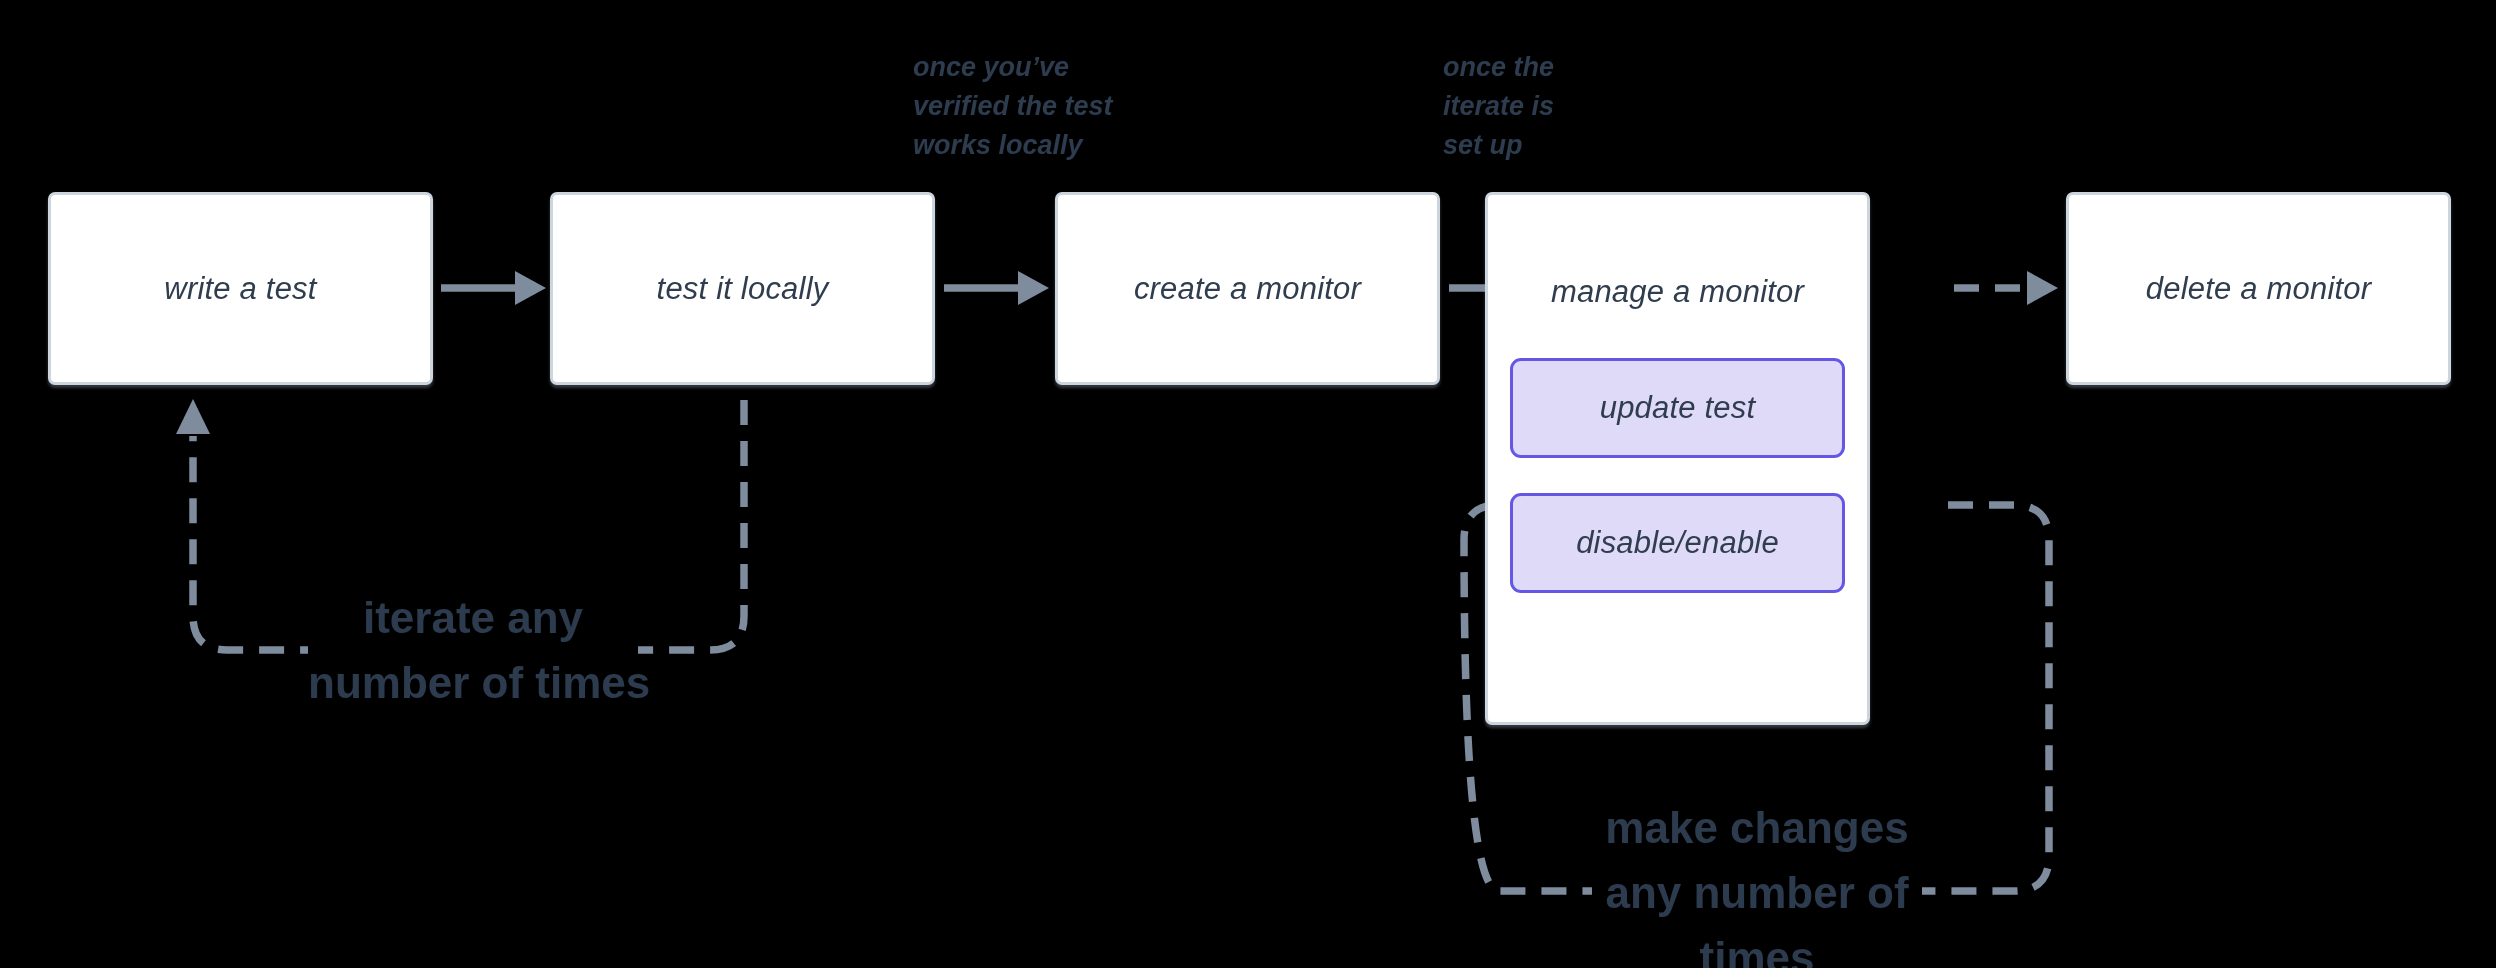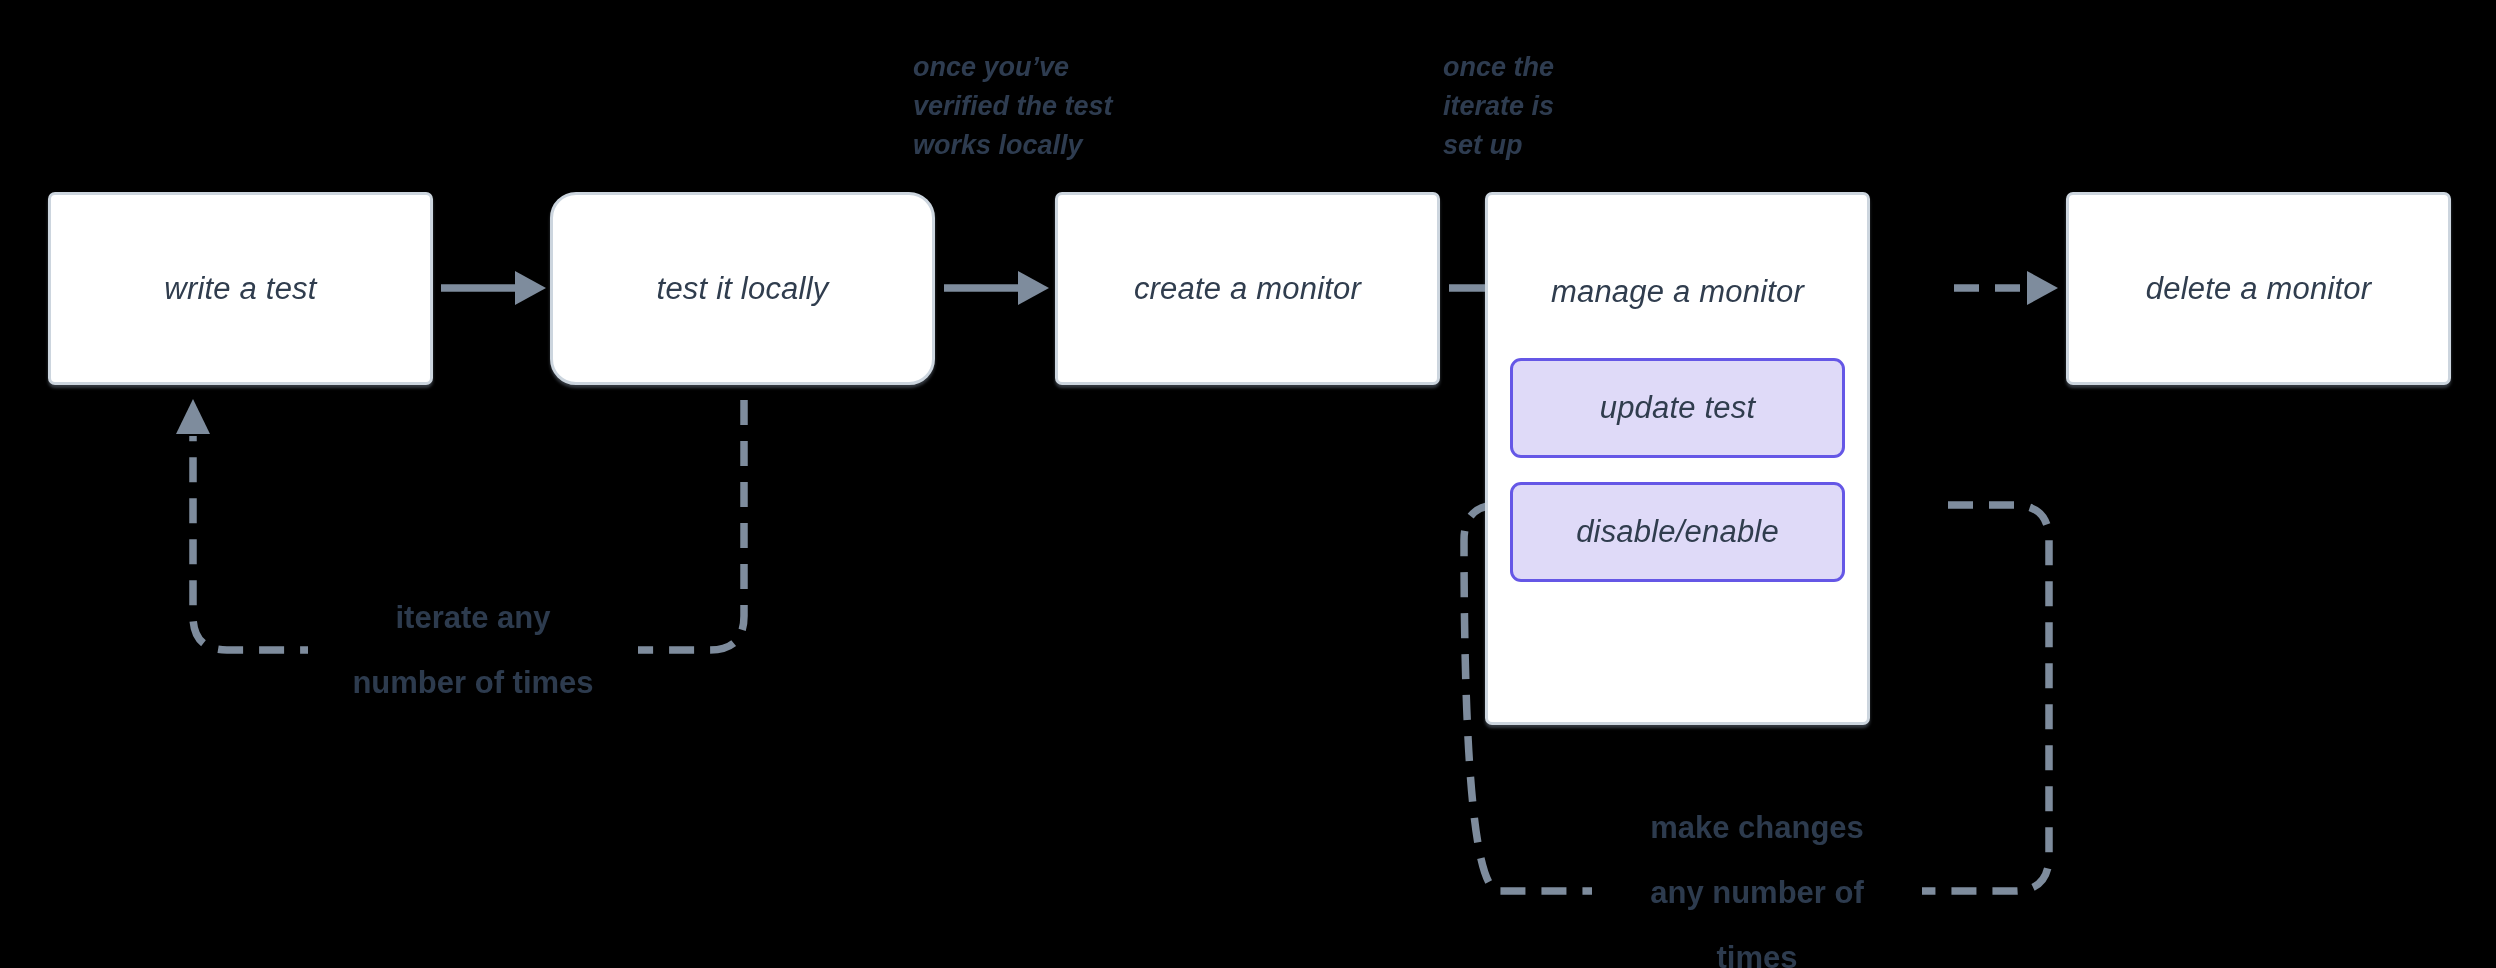--- a/index.html
+++ b/index.html
@@ -34,32 +34,32 @@
     border:3px solid var(--c-node_border);
     border-radius:7px;
     box-shadow:0 3px 3px rgba(148,163,184,0.35);
     display:flex;align-items:center;justify-content:center;
     color:var(--c-node_text);
     font-size:31px;
     letter-spacing:.2px;
     font-style:italic;
   }
   .node-1{left:48px;}
-  .node-2{left:550px;border-radius:26px;}
+  .node-2{left:550px;}
   .node-3{left:1055px;}
   .node-manage{left:1485px;height:533px;display:block;}
   .node-5{left:2066px;}
 
   .manage-title{
     position:absolute;left:0;right:0;top:0;height:194px;
     display:flex;align-items:center;justify-content:center;
   }
   .actions{position:absolute;left:22px;right:22px;top:163px;}
   .action{
-    height:100px;margin-bottom:24px;
+    height:100px;margin-bottom:35px;
     background:var(--c-action_fill);
     border:3.5px solid var(--c-action_border);
     border-radius:11px;
     display:flex;align-items:center;justify-content:center;
     color:var(--c-node_text);
     font-size:31px;
   }
 
   .annotation{
     position:absolute;top:48px;
@@ -67,21 +67,21 @@
     font-size:27px;font-weight:bold;font-style:italic;
     line-height:39px;white-space:nowrap;
   }
   .annotation-1{left:913px;}
   .annotation-2{left:1443px;}
 
   .loop-label{
     position:absolute;width:330px;
     background:var(--c-background);
     color:var(--c-loop_text);
-    font-size:31px;font-weight:bold;
+    font-size:44px;font-weight:bold;
     line-height:65px;text-align:center;
     white-space:nowrap;
   }
   .loop-label-1{left:308px;top:585px;}
   .loop-label-2{left:1592px;top:795px;}
 </style>
 </head>
 <body>
 
 <div class="canvas">

